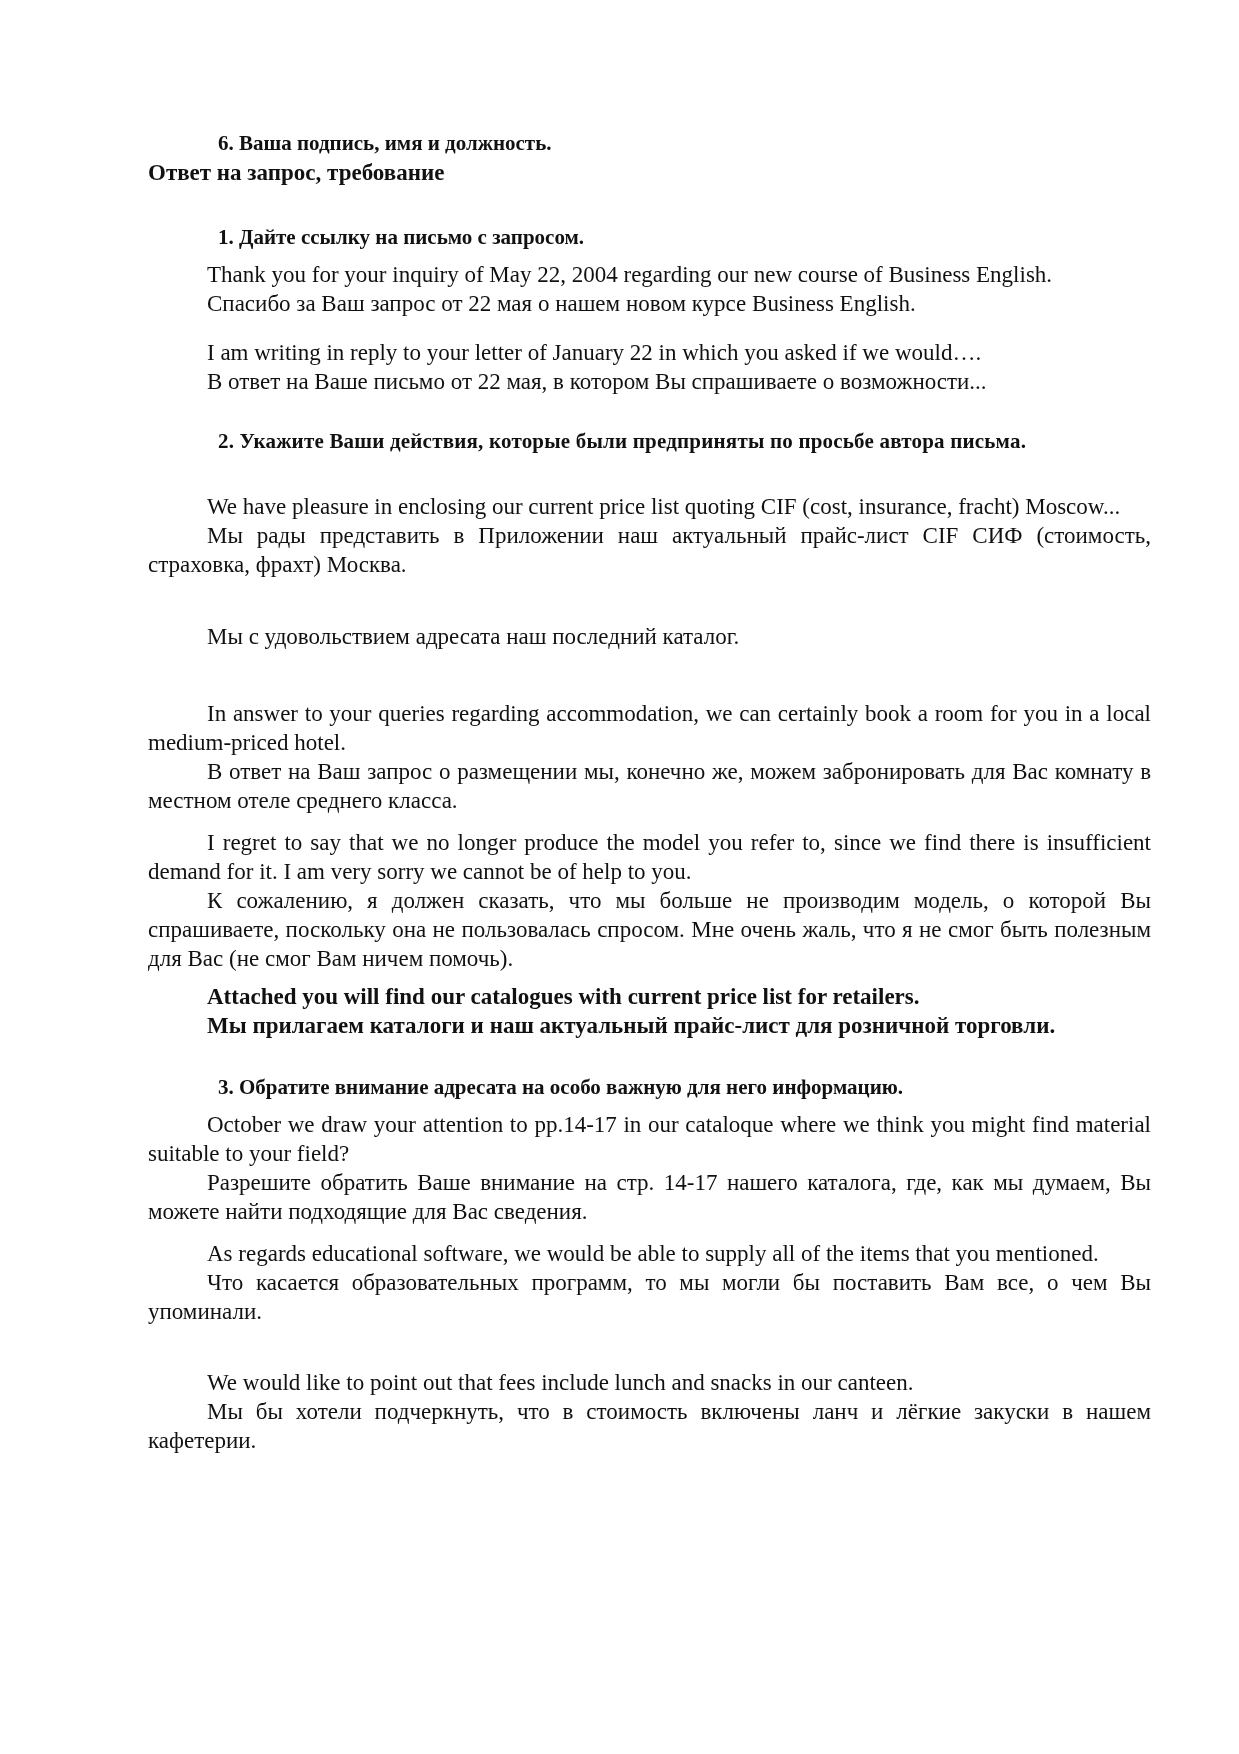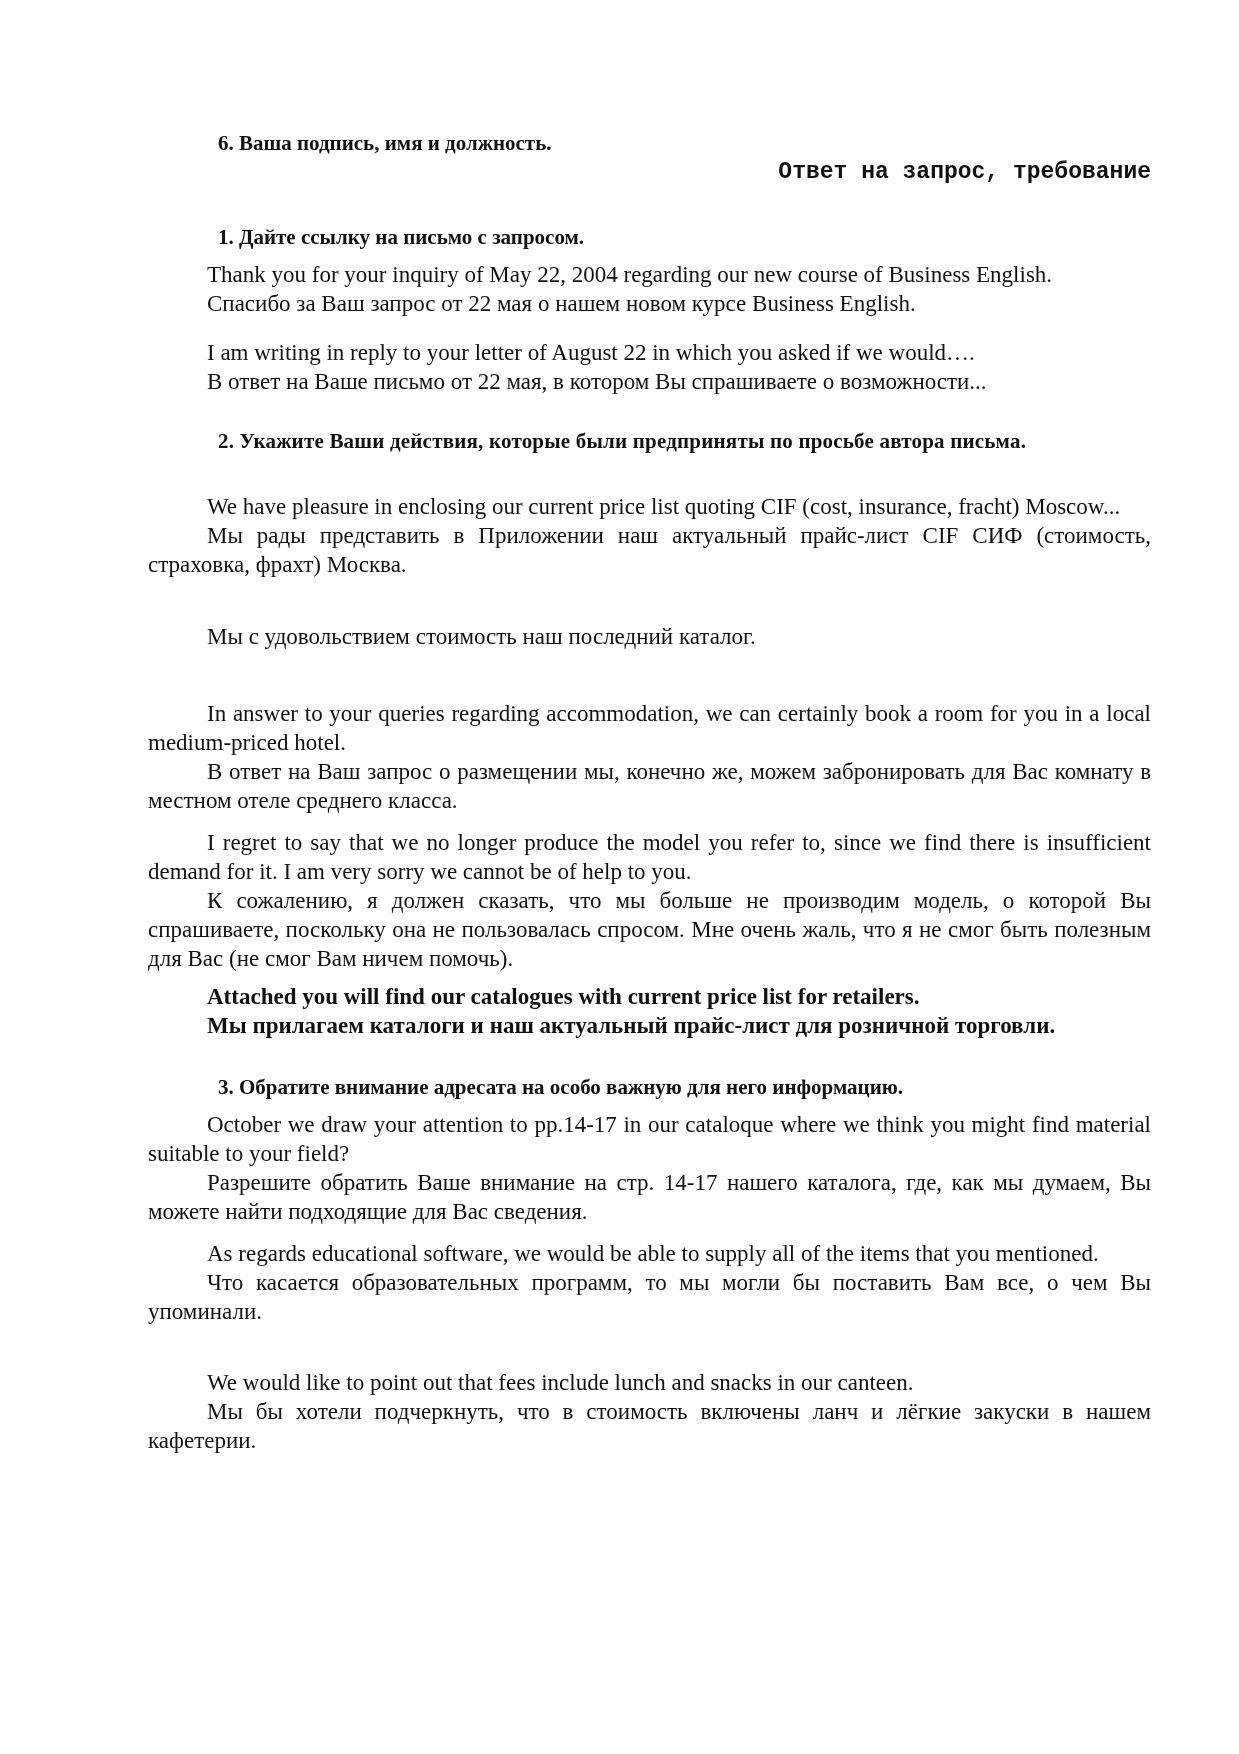--- a/index.html
+++ b/index.html
@@ -8,54 +8,54 @@
     position: absolute; left: 148px; top: 0; width: 1003px;
     font-family: "Liberation Serif", serif; color: #111; font-size: 23px;
     line-height: 29px;
   }
   .block { position: absolute; left: 0; width: 1003px; }
   .p { margin: 0; text-align: justify; text-indent: 59px; }
   .p.last-just { text-align-last: left; }
   .h-bold { font-weight: bold; font-size: 21px; margin: 11px; text-indent: 59px; }
   .h-bold.just { text-align: justify; text-align-last: left; letter-spacing: 0.2px; }
   .title {
-    position: absolute; left: 0; width: 1003px; text-align: right;
-    font-family: Liberation Mono, monospace; font-weight: bold; font-size: 23px;
+    position: absolute; left: 0; width: 1003px; text-align: left;
+    font-family: Liberation Serif, serif; font-weight: bold; font-size: 23px;
   }
 </style>
 </head>
 <body>
 
 <div class="page">
 
   <p class="h-bold block" style="top:118px;">6. Ваша подпись, имя и должность.</p>
 
   <div class="title" style="top:158px;">Ответ на запрос, требование</div>
 
   <p class="h-bold block" style="top:212px;">1. Дайте ссылку на письмо с запросом.</p>
 
   <div class="block" style="top:260px;">
     <p class="p">Thank you for your inquiry of May 22, 2004 regarding our new course of Business English.</p>
     <p class="p">Спасибо за Ваш запрос от 22 мая о нашем новом курсе Business English.</p>
   </div>
 
   <div class="block" style="top:338px;">
-    <p class="p">I am writing in reply to your letter of August 22 in which you asked if we would….</p>
+    <p class="p">I am writing in reply to your letter of January 22 in which you asked if we would….</p>
     <p class="p">В ответ на Ваше письмо от 22 мая, в котором Вы спрашиваете о возможности...</p>
   </div>
 
   <p class="h-bold just block" style="top:416px; line-height:29px;">2. Укажите Ваши действия, которые были предприняты по просьбе автора письма.</p>
 
   <div class="block" style="top:492px;">
     <p class="p last-just">We have pleasure in enclosing our current price list quoting CIF (cost, insurance, fracht) Moscow...</p>
     <p class="p last-just">Мы рады представить в Приложении наш актуальный прайс-лист CIF СИФ (стоимость, страховка, фрахт) Москва.</p>
   </div>
 
   <div class="block" style="top:622px;">
-    <p class="p">Мы с удовольствием стоимость наш последний каталог.</p>
+    <p class="p">Мы с удовольствием адресата наш последний каталог.</p>
   </div>
 
   <div class="block" style="top:699px;">
     <p class="p last-just">In answer to your queries regarding accommodation, we can certainly book a room for you in a local medium-priced hotel.</p>
     <p class="p last-just">В ответ на Ваш запрос о размещении мы, конечно же, можем забронировать для Вас комнату в местном отеле среднего класса.</p>
   </div>
 
   <div class="block" style="top:828px;">
     <p class="p last-just">I regret to say that we no longer produce the model you refer to, since we find there is insufficient demand for it. I am very sorry we cannot be of help to you.</p>
     <p class="p last-just">К сожалению, я должен сказать, что мы больше не производим модель, о которой Вы спрашиваете, поскольку она не пользовалась спросом. Мне очень жаль, что я не смог быть полезным для Вас (не смог Вам ничем помочь).</p>

